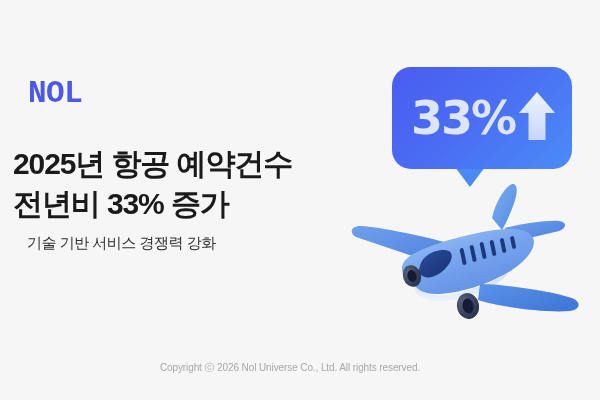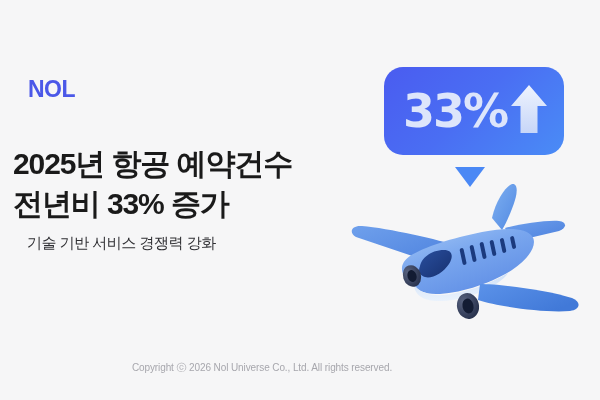--- a/index.html
+++ b/index.html
@@ -19,26 +19,26 @@
     height: 400px;
     background: #f6f6f7;
     overflow: hidden;
   }
 
   
   .logo {
     position: absolute;
     left: 28px;
     top: 78px;
-    font-size: 23px;
+    font-size: 31px;
     font-weight: 800;
     letter-spacing: -0.5px;
     color: #4b58e8;
     line-height: 1;
-    font-family: Liberation Sans, sans-serif;
+    font-family: Liberation Mono, monospace;
   }
 
   
   .headline {
     position: absolute;
     left: 13px;
     top: 144px;
     width: 340px;
   }
   .headline-line {
@@ -66,36 +66,37 @@
   
   .footer {
     position: absolute;
     left: 0;
     top: 361px;
     width: 524px;
     text-align: center;
     font-size: 10px;
     color: #a7a7ad;
     letter-spacing: -0.1px;
+    padding-left: 28px;
   }
 
   
   .bubble-wrap {
     position: absolute;
     left: 380px;
     top: 67px;
     width: 180px;
     height: 120px;
   }
   .bubble {
     position: absolute;
-    left: 4px;
+    left: 12px;
     top: 0;
     width: 180px;
-    height: 88px;
+    height: 102px;
     border-radius: 19px;
     background: linear-gradient(135deg, #4a5cf0 0%, #4a6ef3 48%, #4a8cf6 100%);
     display: flex;
     align-items: center;
     justify-content: center;
     box-sizing: border-box;
     padding: 0 10px 0 14px;
   }
   .bubble-tail {
     position: absolute;

